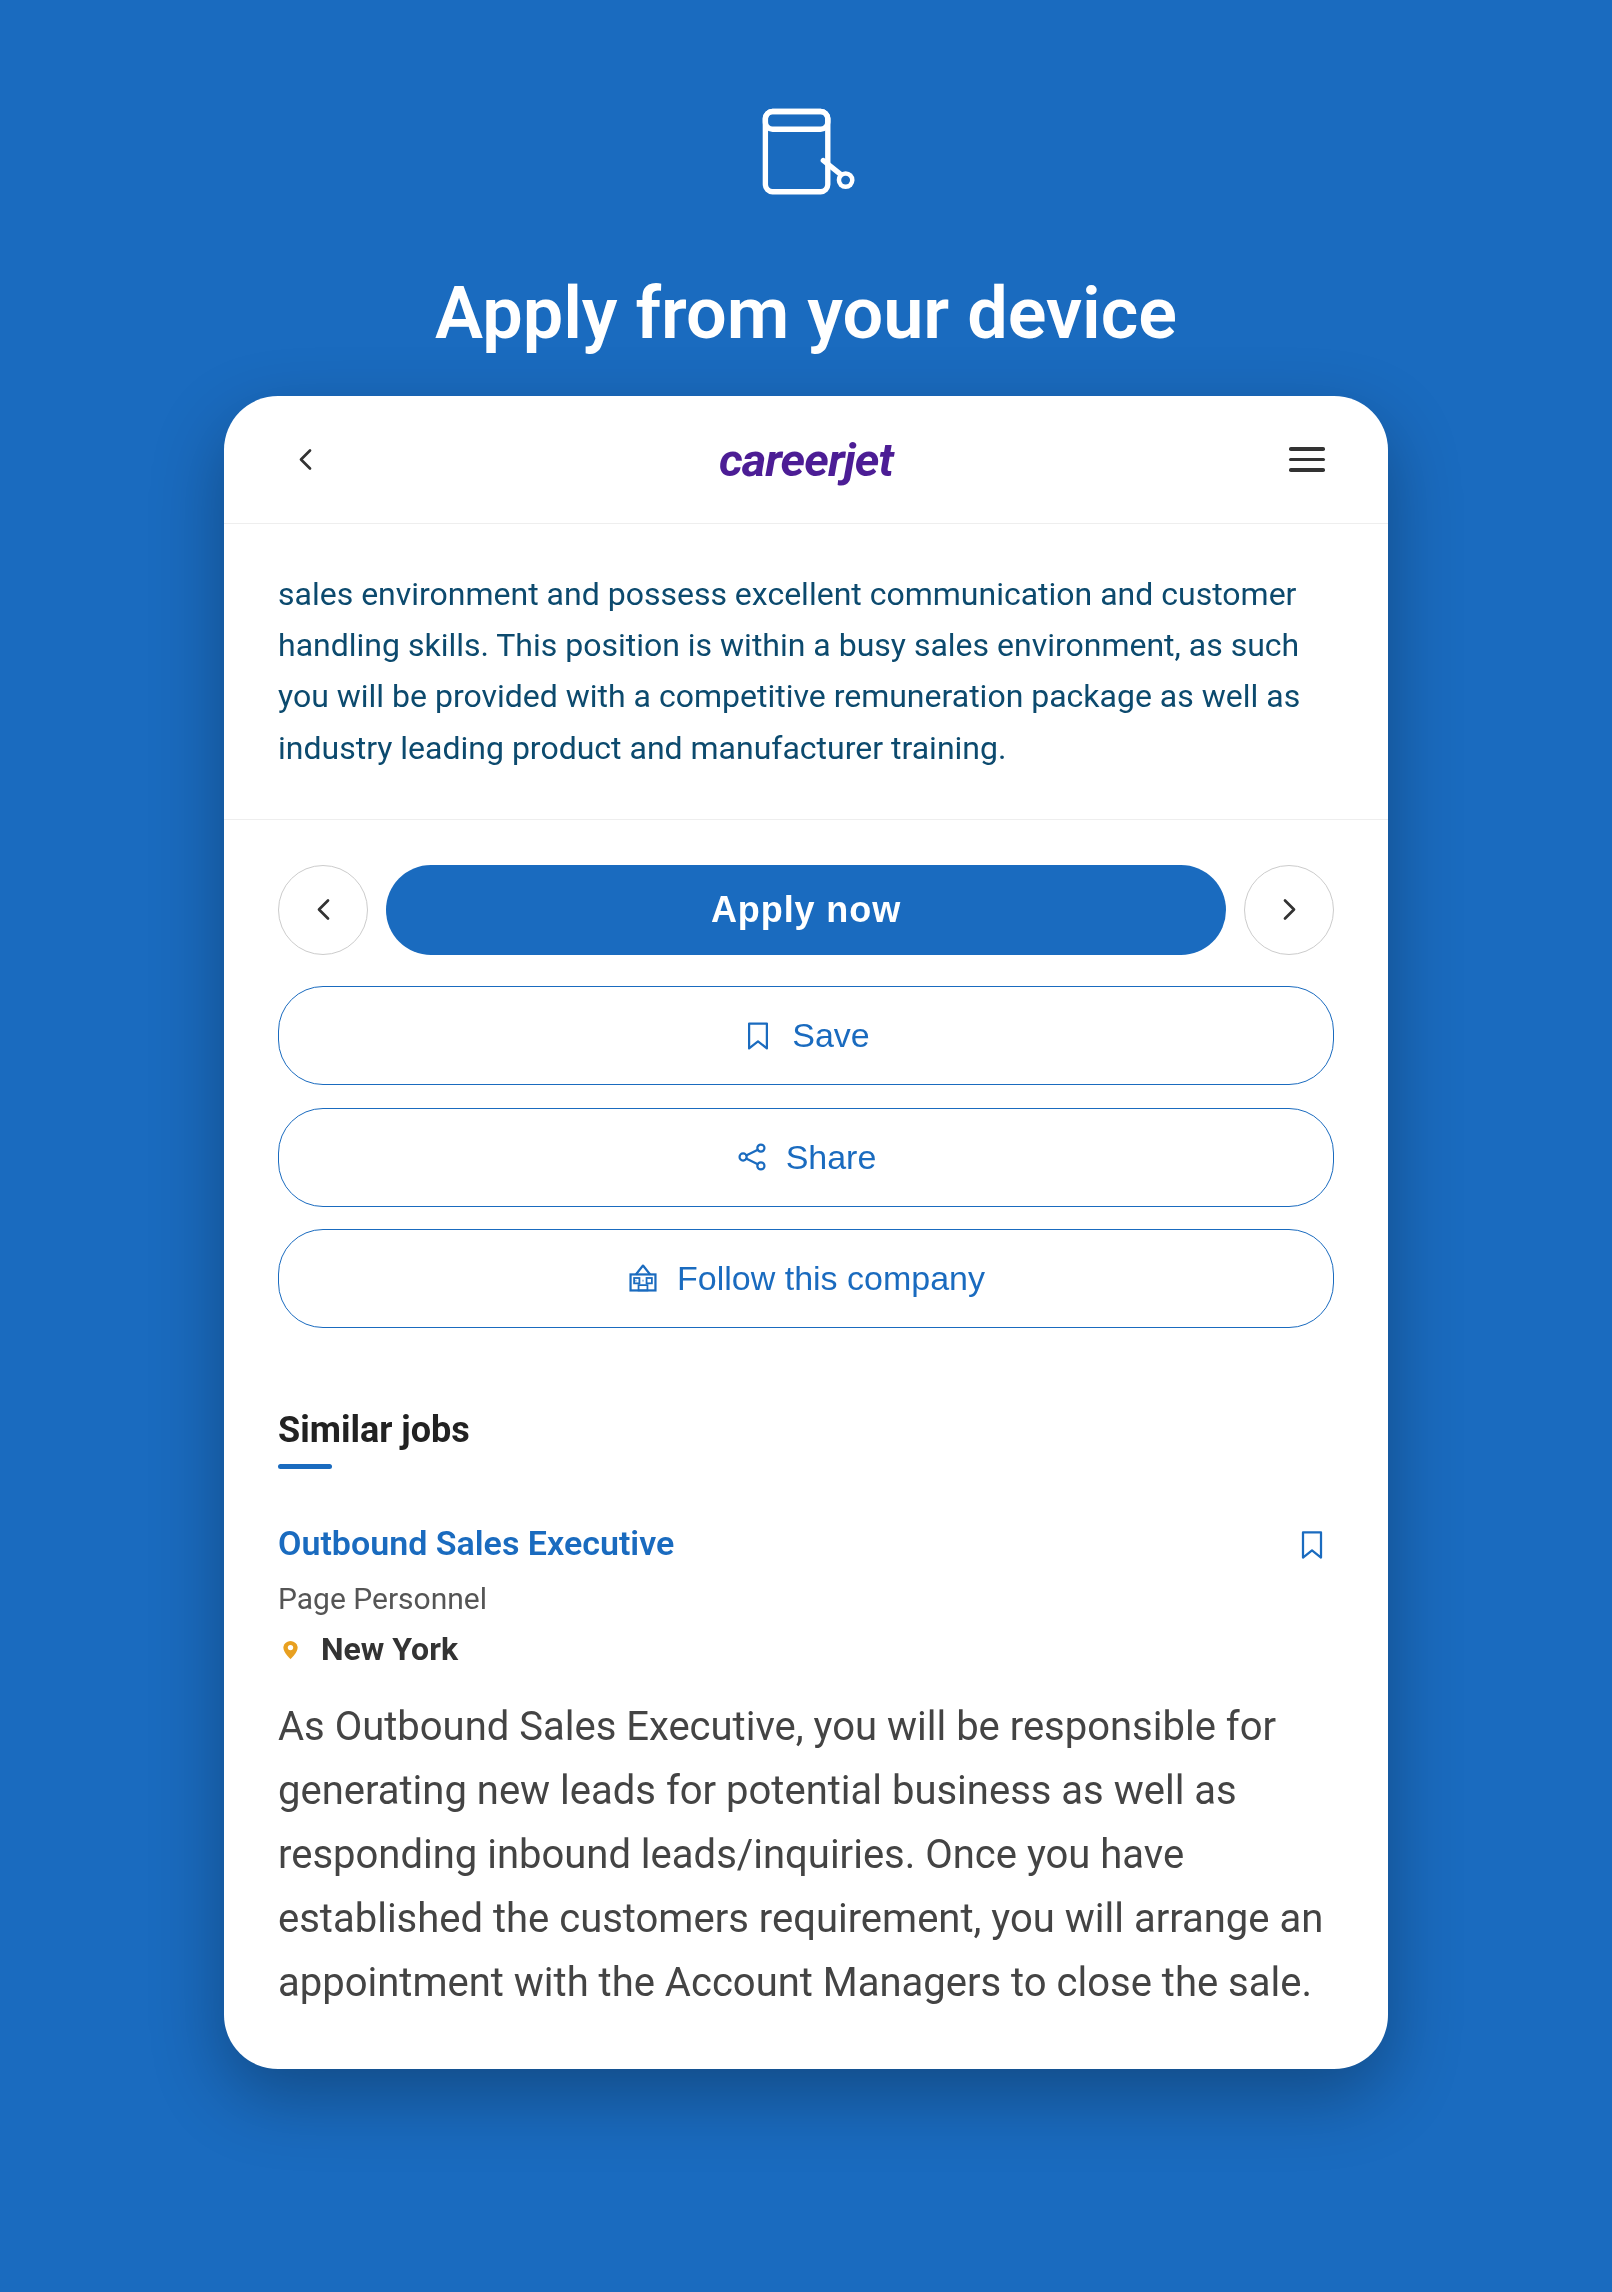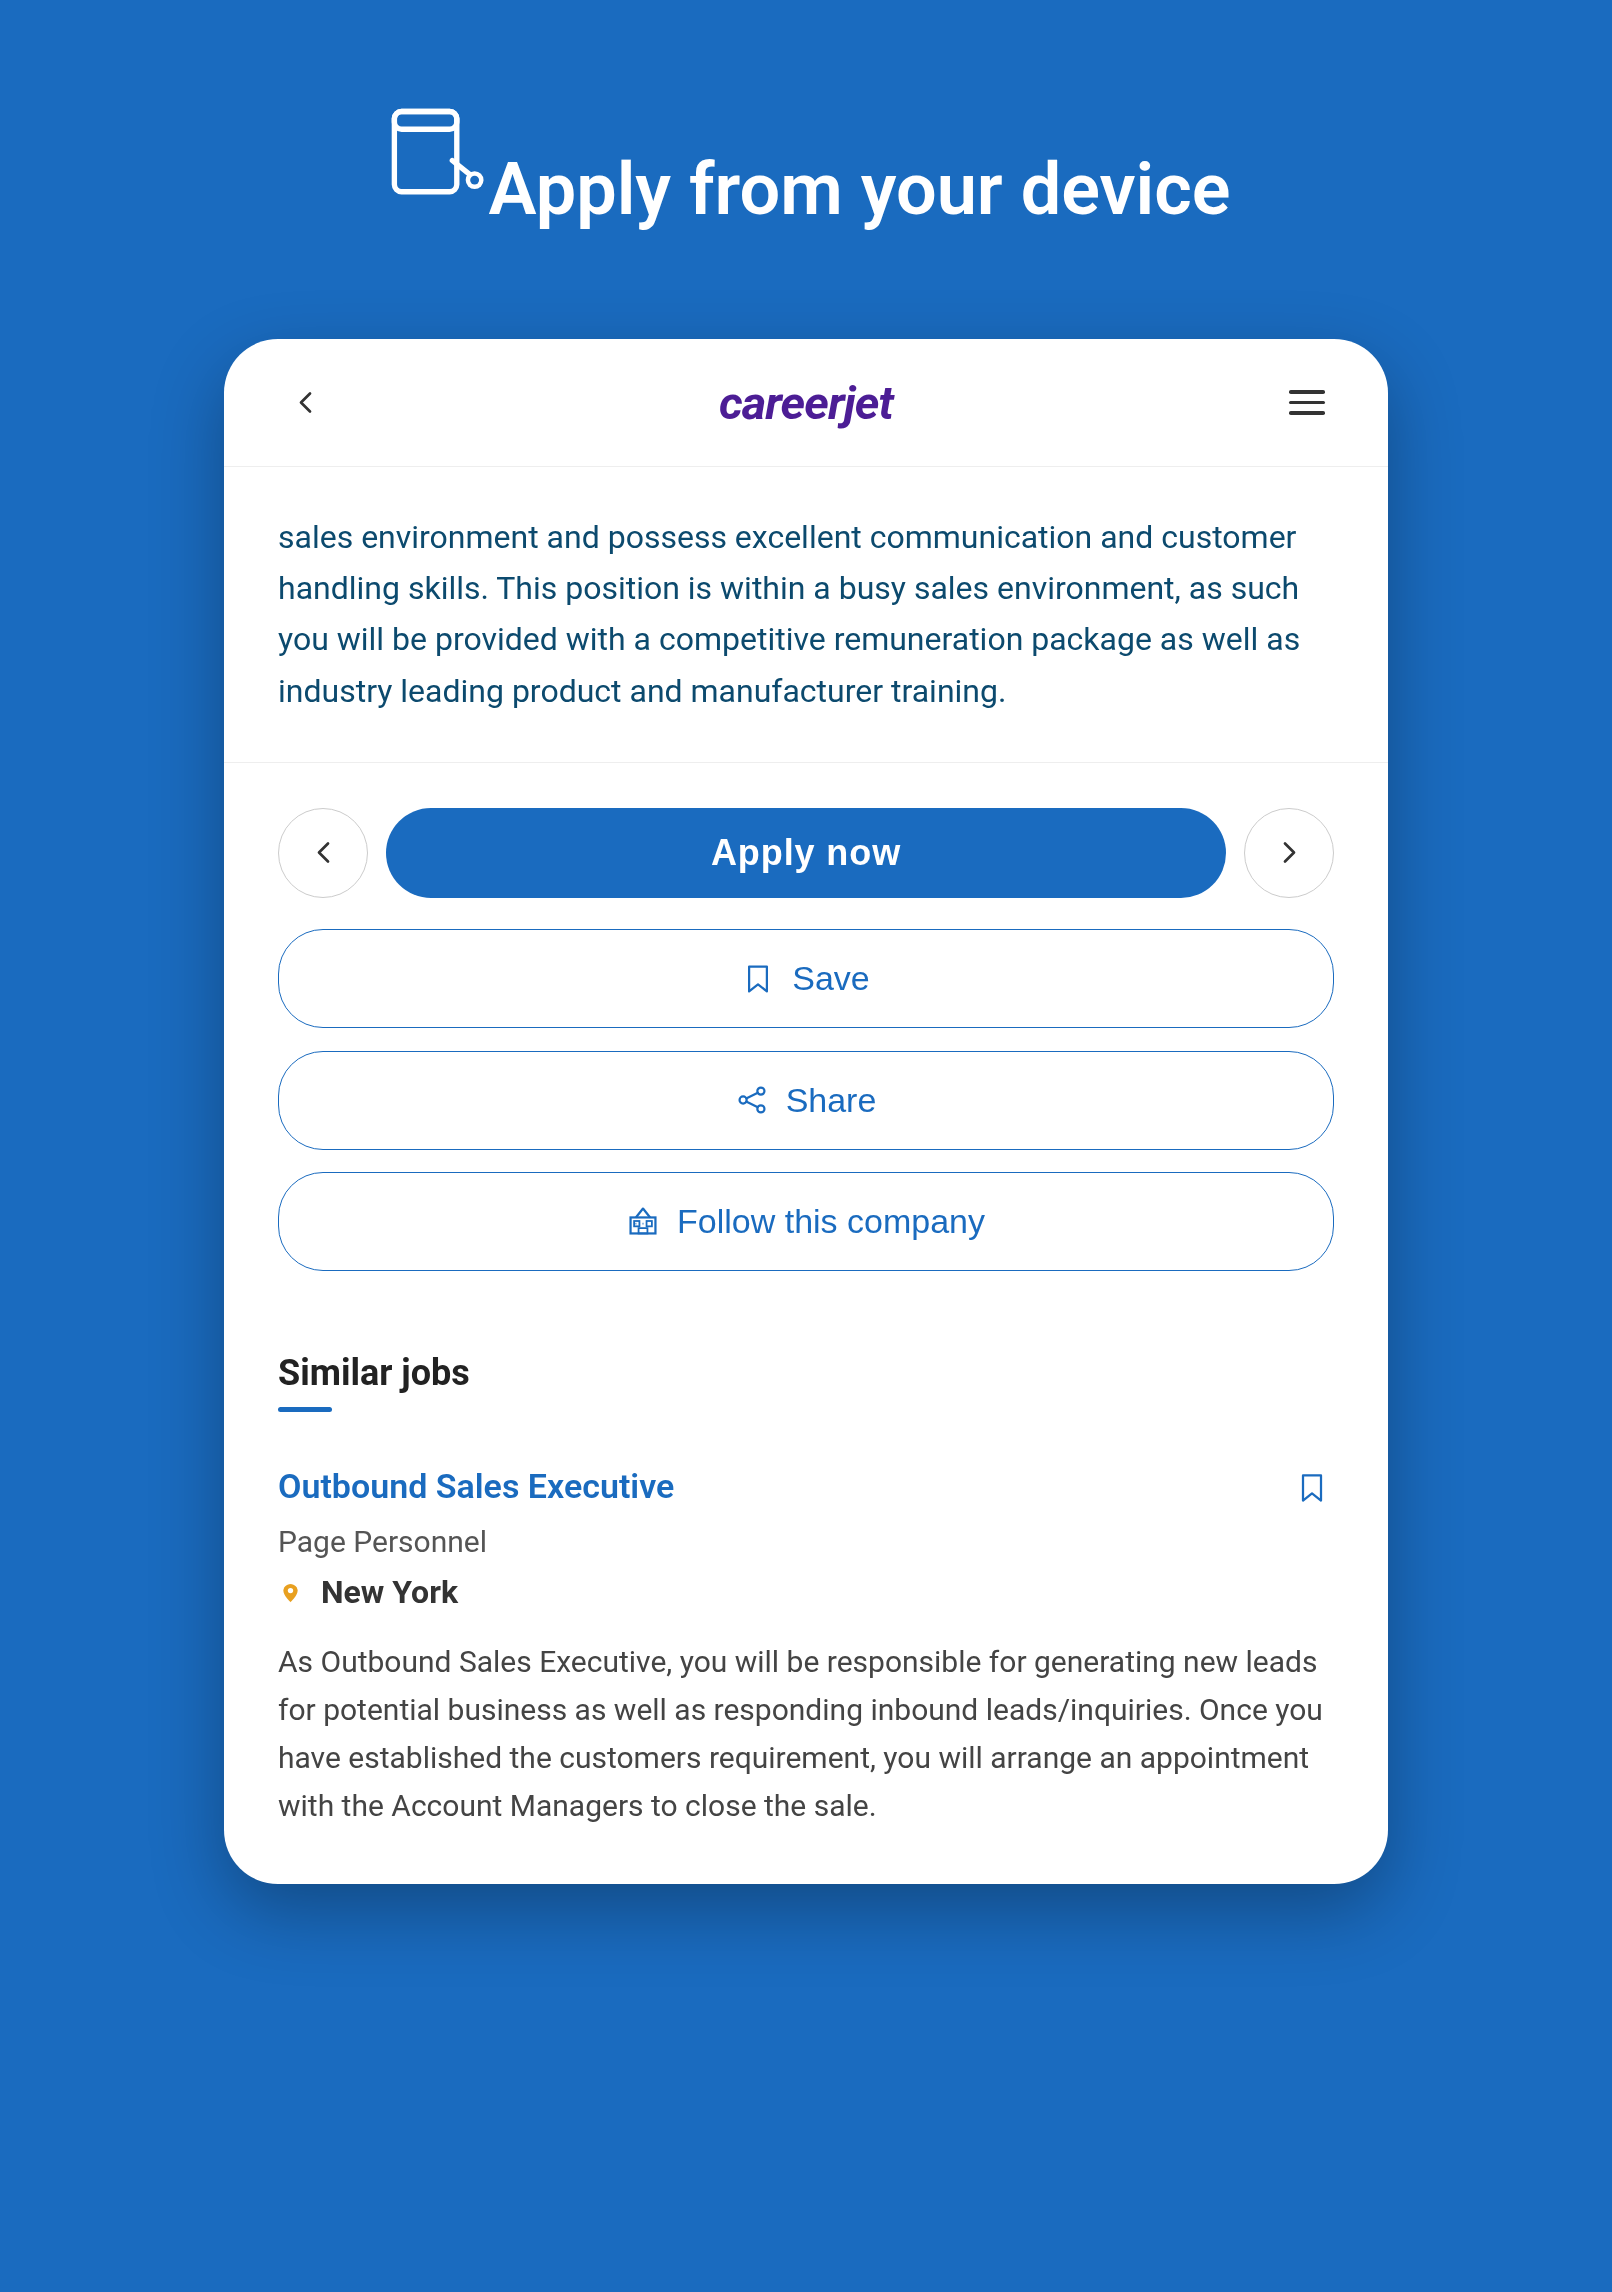--- a/index.html
+++ b/index.html
@@ -13,24 +13,24 @@
       min-height: 2293px;
       background-color: #1a6bbf;
       font-family: -apple-system, BlinkMacSystemFont, 'Segoe UI', Roboto, sans-serif;
       display: flex;
       flex-direction: column;
       align-items: center;
     }
 
     .top-section {
       display: flex;
-      flex-direction: row;
+      flex-direction: column;
       align-items: center;
       padding-top: 107px;
-      margin-bottom: 68px;
+      margin-bottom: 40px;
     }
 
     .device-icon {
       margin-bottom: 54px;
     }
 
     .page-title {
       color: white;
       font-size: 72px;
       font-weight: 600;
@@ -209,21 +209,21 @@
       margin-bottom: 27px;
     }
 
     .location-text {
       font-size: 32px;
       font-weight: 700;
       color: #333;
     }
 
     .job-description-preview {
-      font-size: 30px;
+      font-size: 40px;
       line-height: 1.6;
       color: #444;
     }
   </style>
 </head>
 <body>
 
 <div class="top-section">
   <div class="device-icon">
     <svg width="107" height="107" viewBox="0 0 120 120" fill="none" xmlns="http://www.w3.org/2000/svg">

